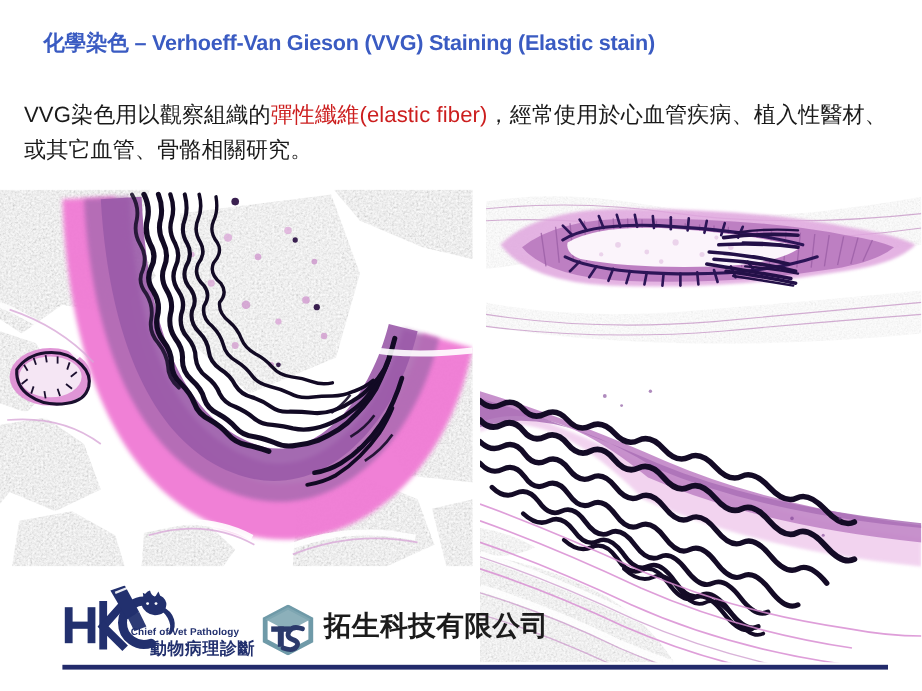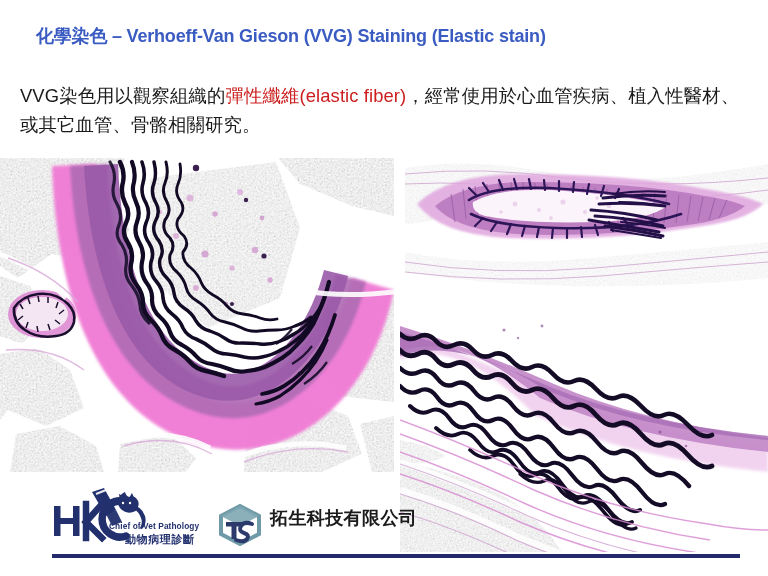--- a/index.html
+++ b/index.html
@@ -79,39 +79,39 @@
     font-size: 8.3px;
     font-weight: bold;
     color: #22306e;
     letter-spacing: 0.1px;
     white-space: nowrap;
   }
   .logo-hkc .hkc-text-zh {
     position: absolute;
     left: 73px;
     top: 44px;
-    font-size: 11px;
+    font-size: 14px;
     font-weight: bold;
     color: #22306e;
     letter-spacing: 0.6px;
     white-space: nowrap;
   }
 
   .logo-toson {
     position: absolute;
     left: 216px;
     top: 504px;
     width: 190px;
     height: 44px;
   }
   .logo-toson .ts-text-zh {
     position: absolute;
     left: 54px;
     top: 2px;
-    font-size: 18px;
+    font-size: 23px;
     font-weight: bold;
     color: #1b1b1b;
     letter-spacing: 0.4px;
     white-space: nowrap;
   }
   .logo-toson .ts-text-en {
     position: absolute;
     left: 54px;
     top: 22px;
     font-size: 10.6px;

